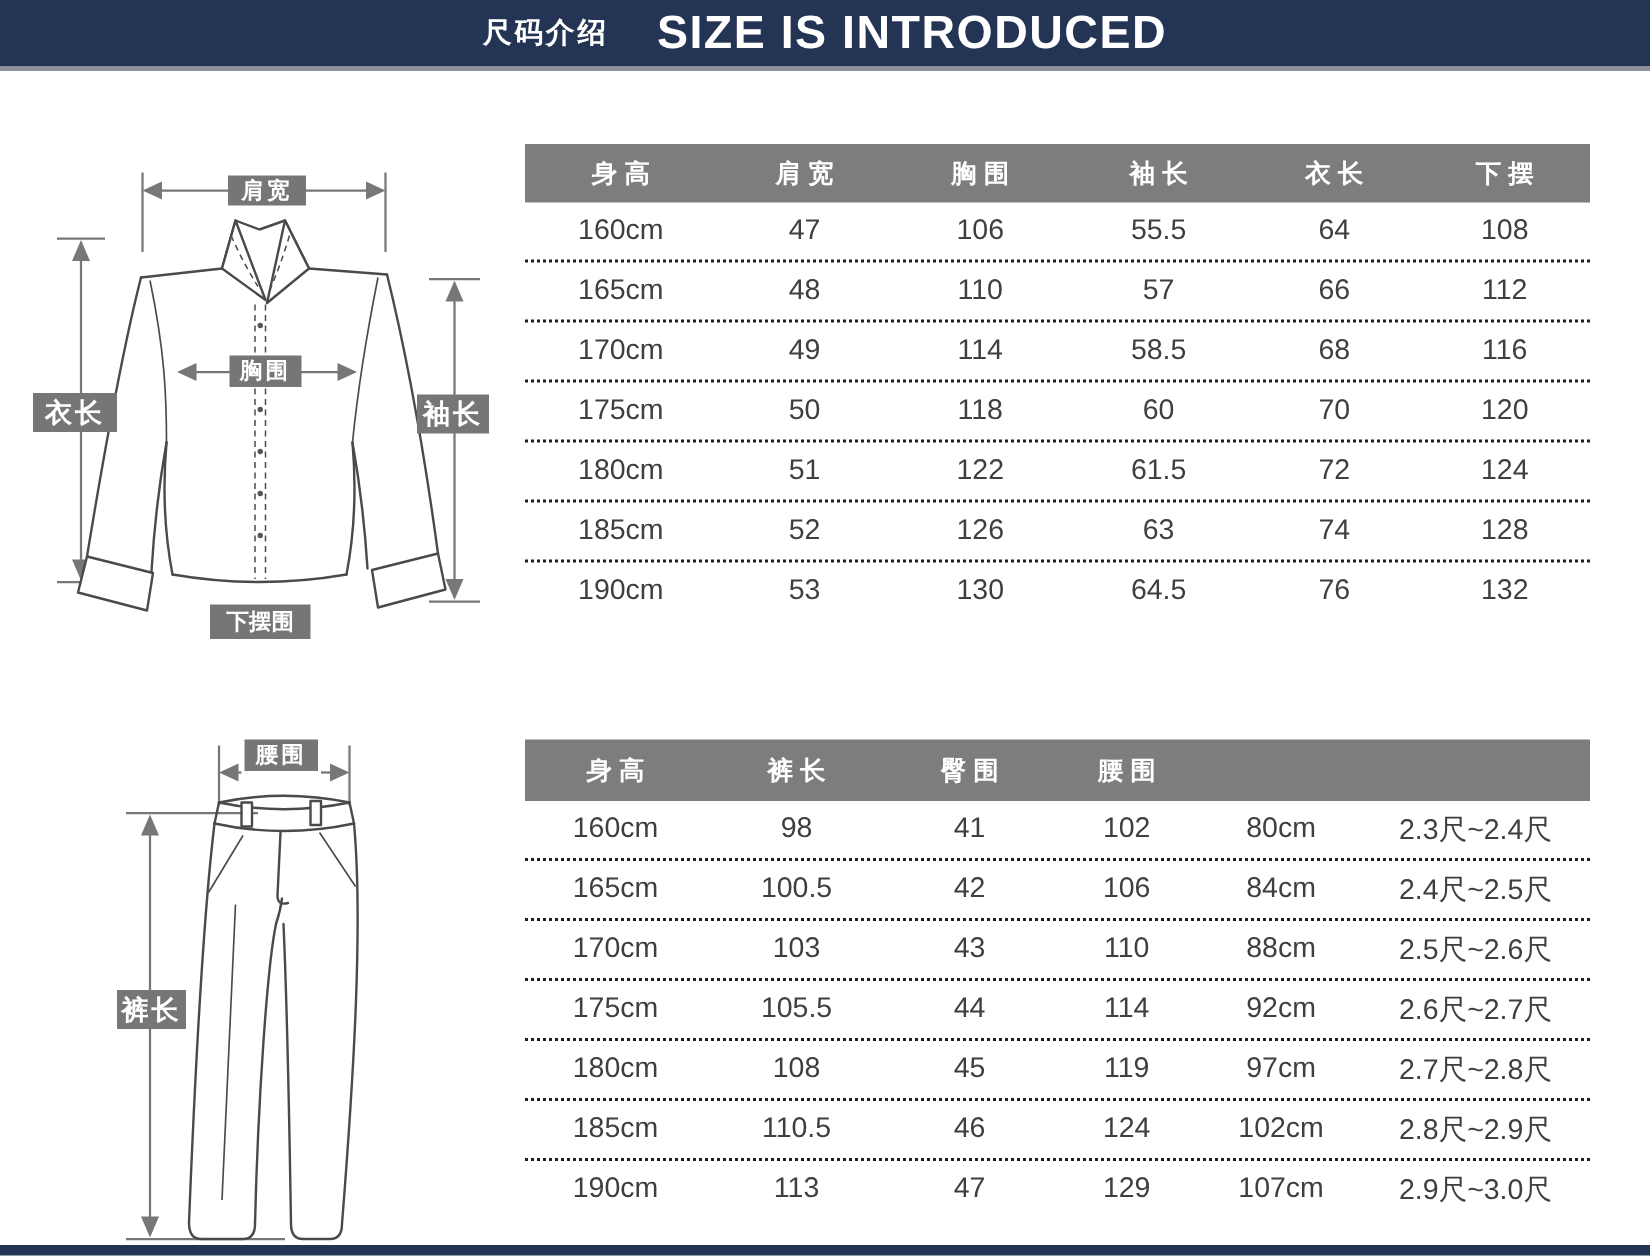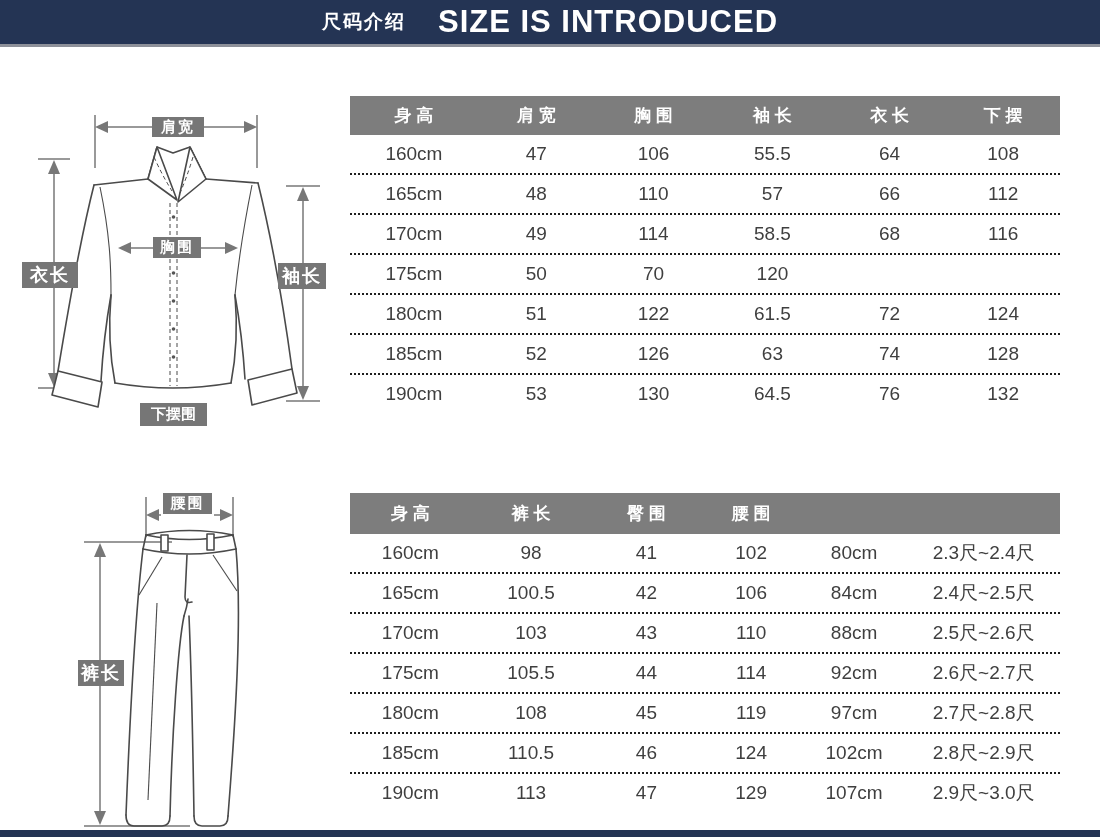--- a/index.html
+++ b/index.html
@@ -178,20 +178,22 @@
         <div class="tcell">170cm</div>
         <div class="tcell">49</div>
         <div class="tcell">114</div>
         <div class="tcell">58.5</div>
         <div class="tcell">68</div>
         <div class="tcell">116</div>
       </div>
       <div class="trow">
         <div class="tcell">175cm</div>
         <div class="tcell">50</div>
+        <div class="tcell">118</div>
+        <div class="tcell">60</div>
         <div class="tcell">70</div>
         <div class="tcell">120</div>
       </div>
       <div class="trow">
         <div class="tcell">180cm</div>
         <div class="tcell">51</div>
         <div class="tcell">122</div>
         <div class="tcell">61.5</div>
         <div class="tcell">72</div>
         <div class="tcell">124</div>

